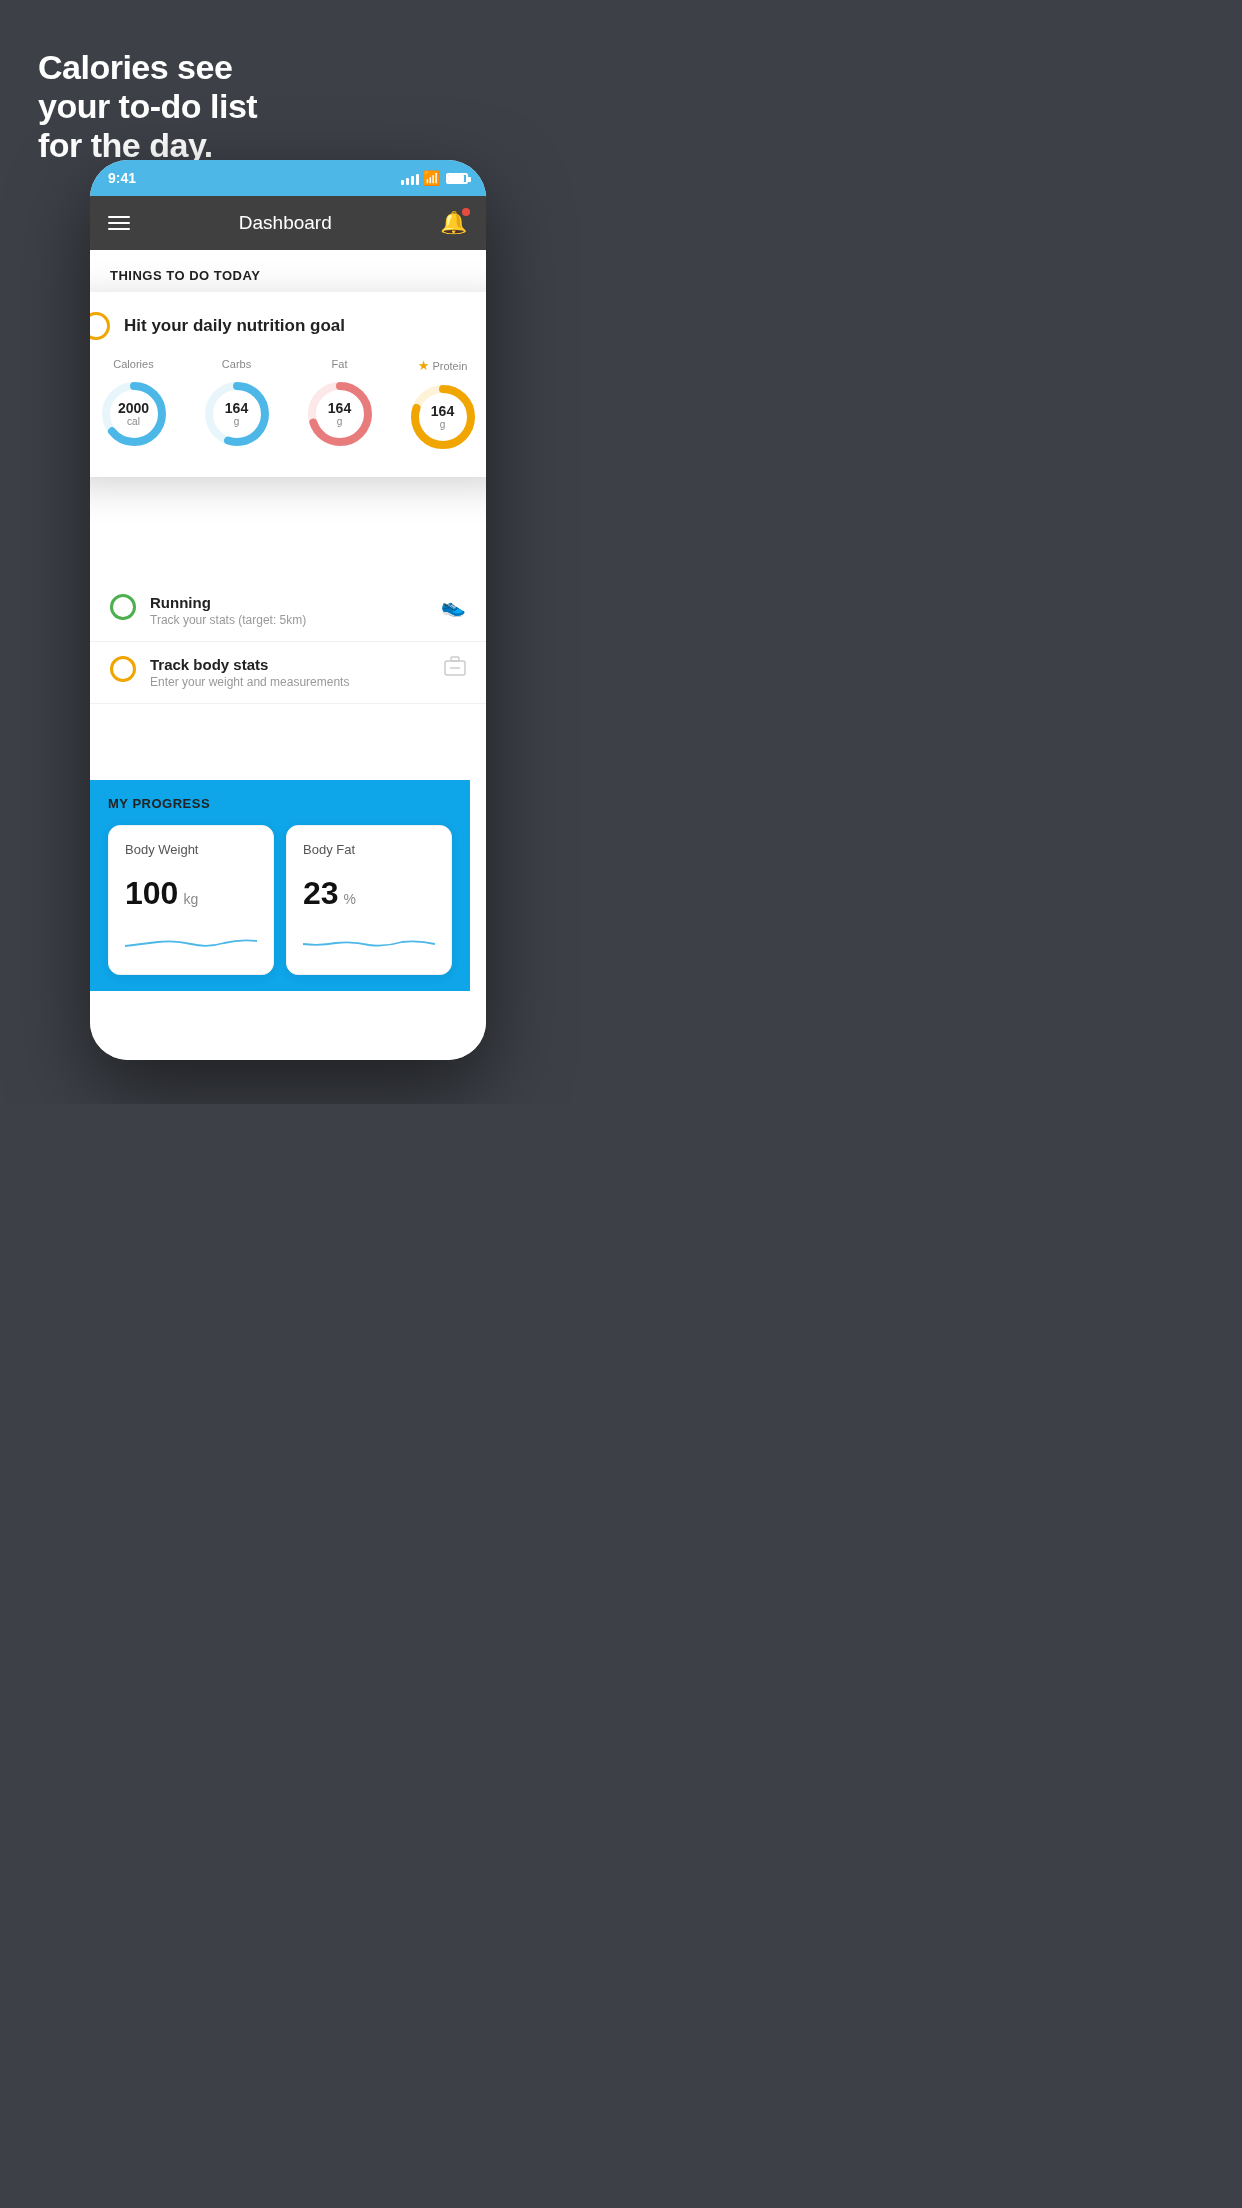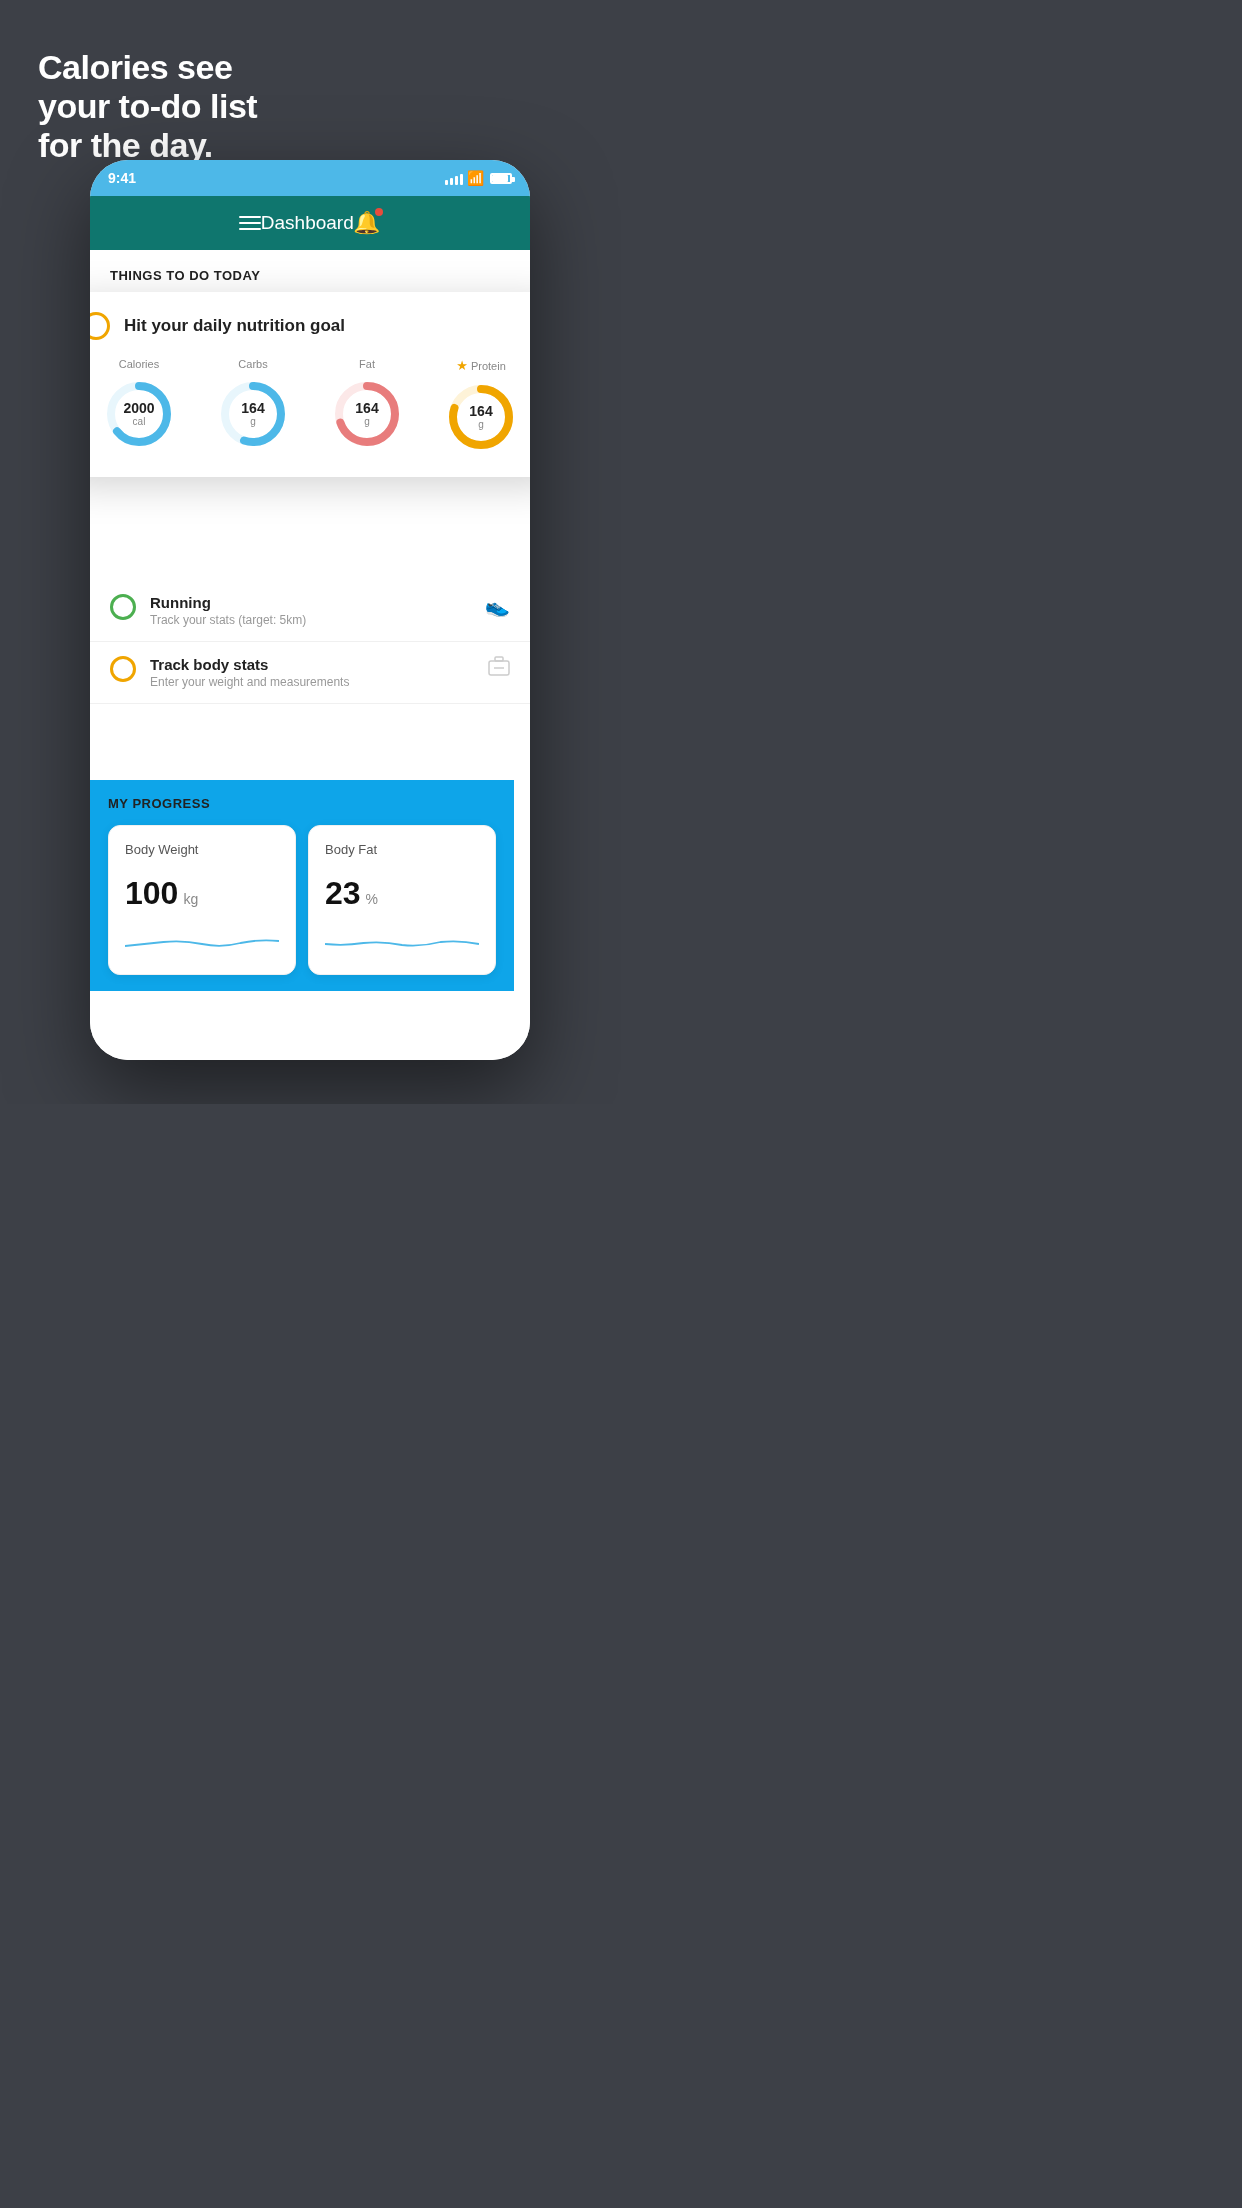--- a/index.html
+++ b/index.html
@@ -23,21 +23,21 @@
       font-weight: 800;
       line-height: 1.15;
       letter-spacing: -0.5px;
     }
 
     
     .phone {
       position: absolute;
       top: 160px;
       left: 90px;
-      width: 440px;
+      width: 396px;
       height: 900px;
       background: #f2f2f2;
       border-radius: 38px;
       overflow: hidden;
       box-shadow: 0 30px 80px rgba(0,0,0,0.5);
     }
 
     
     .status-bar {
       background: #4db8e8;
@@ -89,25 +89,25 @@
     }
     .battery-fill {
       background: #fff;
       height: 7px;
       width: 16px;
       border-radius: 1px;
     }
 
     
     .nav-bar {
-      background: #0f766e;
+      background: #404040;
       height: 54px;
       display: flex;
       align-items: center;
-      justify-content: center;
+      justify-content: space-between;
       padding: 0 18px;
     }
     .hamburger {
       display: flex;
       flex-direction: column;
       gap: 4px;
       cursor: pointer;
     }
     .hamburger span {
       display: block;

